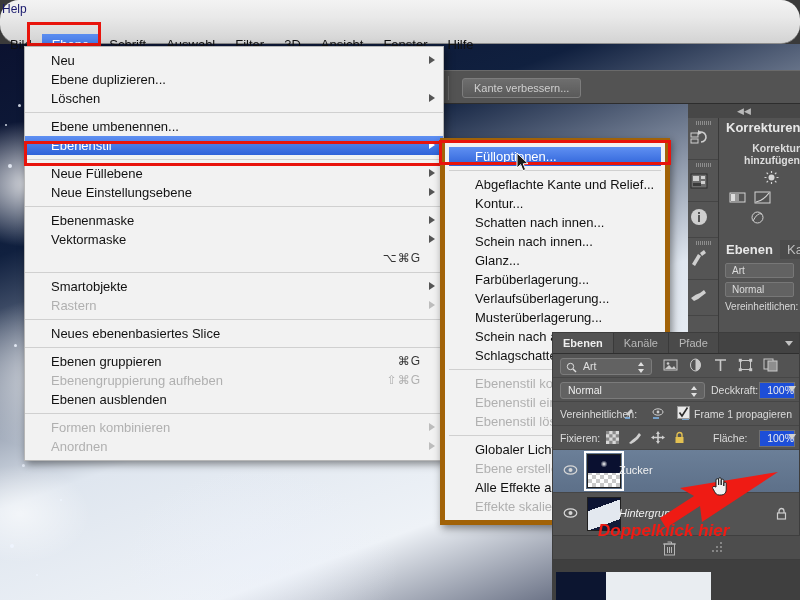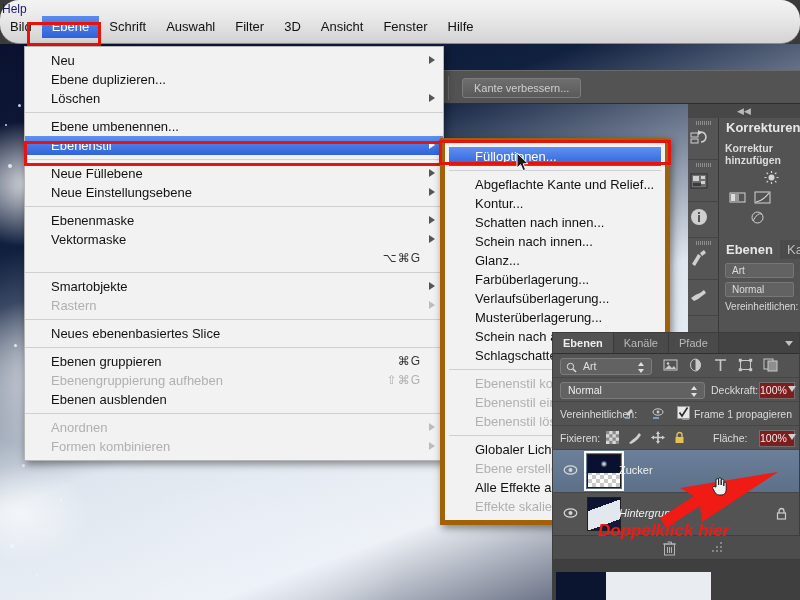--- a/index.html
+++ b/index.html
@@ -27,21 +27,21 @@
   #menubar{
     position:absolute; left:0; top:0; width:800px; height:44px;
     background:linear-gradient(180deg,#f3f3f3 0%, #e9e9e9 40%, #d3d3d3 100%);
     border-bottom:1px solid #8d8d8d;
     border-radius:19px;
   }
   #menubar .appname{
     position:absolute; left:2px; top:2px; font-size:12px; color:#1a1a6e;
   }
   #menubar .mrow{
-    position:absolute; left:0; top:16px; height:22px; width:800px;
+    position:absolute; left:0; top:34px; height:22px; width:800px;
     display:flex; align-items:center;
   }
   #menubar .mi{
     padding:2px 10px; font-size:13px; color:#111; line-height:18px;
     white-space:nowrap;
   }
   #menubar .mi.active{
     background:linear-gradient(180deg,#5b8df0,#2f62d8);
     color:#fff;
   }
@@ -134,21 +134,21 @@
   #panel-korr{ left:719px; top:118px; width:81px; height:122px; }
   .panel-tabs{
     height:19px; background:#454545; display:flex; align-items:flex-end;
   }
   .ptab{
     height:19px; line-height:19px; padding:0 7px; font-size:13px;
     color:#bdbdbd; background:#4b4b4b;
   }
   .ptab.on{ background:#535353; color:#e8e8e8; font-weight:bold; }
   .panel-title{
-    font-size:10.5px; color:#dcdcdc; font-weight:bold; padding:5px 0 4px 6px;
+    font-size:10.5px; color:#dcdcdc; font-weight:bold; padding:5px 0 4px 6px;text-align:right;
   }
   .korr-grid{ display:flex; flex-wrap:wrap; padding-left:8px; gap:5px 8px; }
   .korr-ico{ width:17px; height:15px; color:#d4d4d4; }
 
   #panel-ebenen{
     left:719px; top:240px; width:81px; height:96px;
   }
   #panel-ebenen .mini{
     margin:4px 6px; height:15px; background:#626262; border:1px solid #777;
     border-radius:2px; color:#ddd; font-size:10px; line-height:13px; padding-left:6px;
@@ -181,22 +181,22 @@
   }
   .stepper{ position:absolute; right:6px; top:3px; width:8px; height:11px; }
   .lp-icons{ position:absolute; left:110px; top:4px; display:flex; gap:10px; color:#c9c9c9; }
   .blend{
     position:absolute; left:7px; top:4px; width:145px; height:17px;
     background:#626262; border:1px solid #7b7b7b; border-radius:3px;
     color:#ededed; font-size:10.5px; line-height:15px; padding-left:7px;
   }
   .fieldlbl{ position:absolute; font-size:10.5px; color:#dcdcdc; line-height:17px; top:4px; }
   .numbox{
-    position:absolute; top:4px; height:17px; width:36px; background:#7f1d1d;
-    border:1px solid #6f6f6f; color:#ededed; font-size:10.5px; line-height:15px; text-align:left;
+    position:absolute; top:4px; height:17px; width:36px; background:#1d4ed8;
+    border:1px solid #6f6f6f; color:#ededed; font-size:10.5px; line-height:15px; text-align:right;
   }
   .lp-layer{
     position:relative; height:43px; border-bottom:1px solid #464646;
     background:#535353;
   }
   .lp-layer.sel{ background:linear-gradient(180deg,#6b7f98,#5d7089); }
   .eye{ position:absolute; left:10px; top:14px; width:15px; height:12px; }
   .thumb{
     position:absolute; left:34px; top:4px; width:34px; height:34px;
     border:1px solid #1f1f1f;
@@ -287,22 +287,22 @@
     <div class="msep"></div>
     <div class="mitem"><span>Smartobjekte</span><span class="arr"></span></div>
     <div class="mitem dis"><span>Rastern</span><span class="arr"></span></div>
     <div class="msep"></div>
     <div class="mitem"><span>Neues ebenenbasiertes Slice</span></div>
     <div class="msep"></div>
     <div class="mitem"><span>Ebenen gruppieren</span><span class="sc">⌘G</span></div>
     <div class="mitem dis"><span>Ebenengruppierung aufheben</span><span class="sc">⇧⌘G</span></div>
     <div class="mitem"><span>Ebenen ausblenden</span></div>
     <div class="msep"></div>
+    <div class="mitem dis"><span>Formen kombinieren</span><span class="arr"></span></div>
     <div class="mitem dis"><span>Anordnen</span><span class="arr"></span></div>
-    <div class="mitem dis"><span>Formen kombinieren</span><span class="arr"></span></div>
   </div>
 <div id="hl-ebenenstil"></div>
 
 <div id="menu-sub">
     <div class="mitem sel"><span>Fülloptionen...</span></div>
     <div class="msep"></div>
     <div class="mitem"><span>Abgeflachte Kante und Relief...</span></div>
     <div class="mitem"><span>Kontur...</span></div>
     <div class="mitem"><span>Schatten nach innen...</span></div>
     <div class="mitem"><span>Schein nach innen...</span></div>

